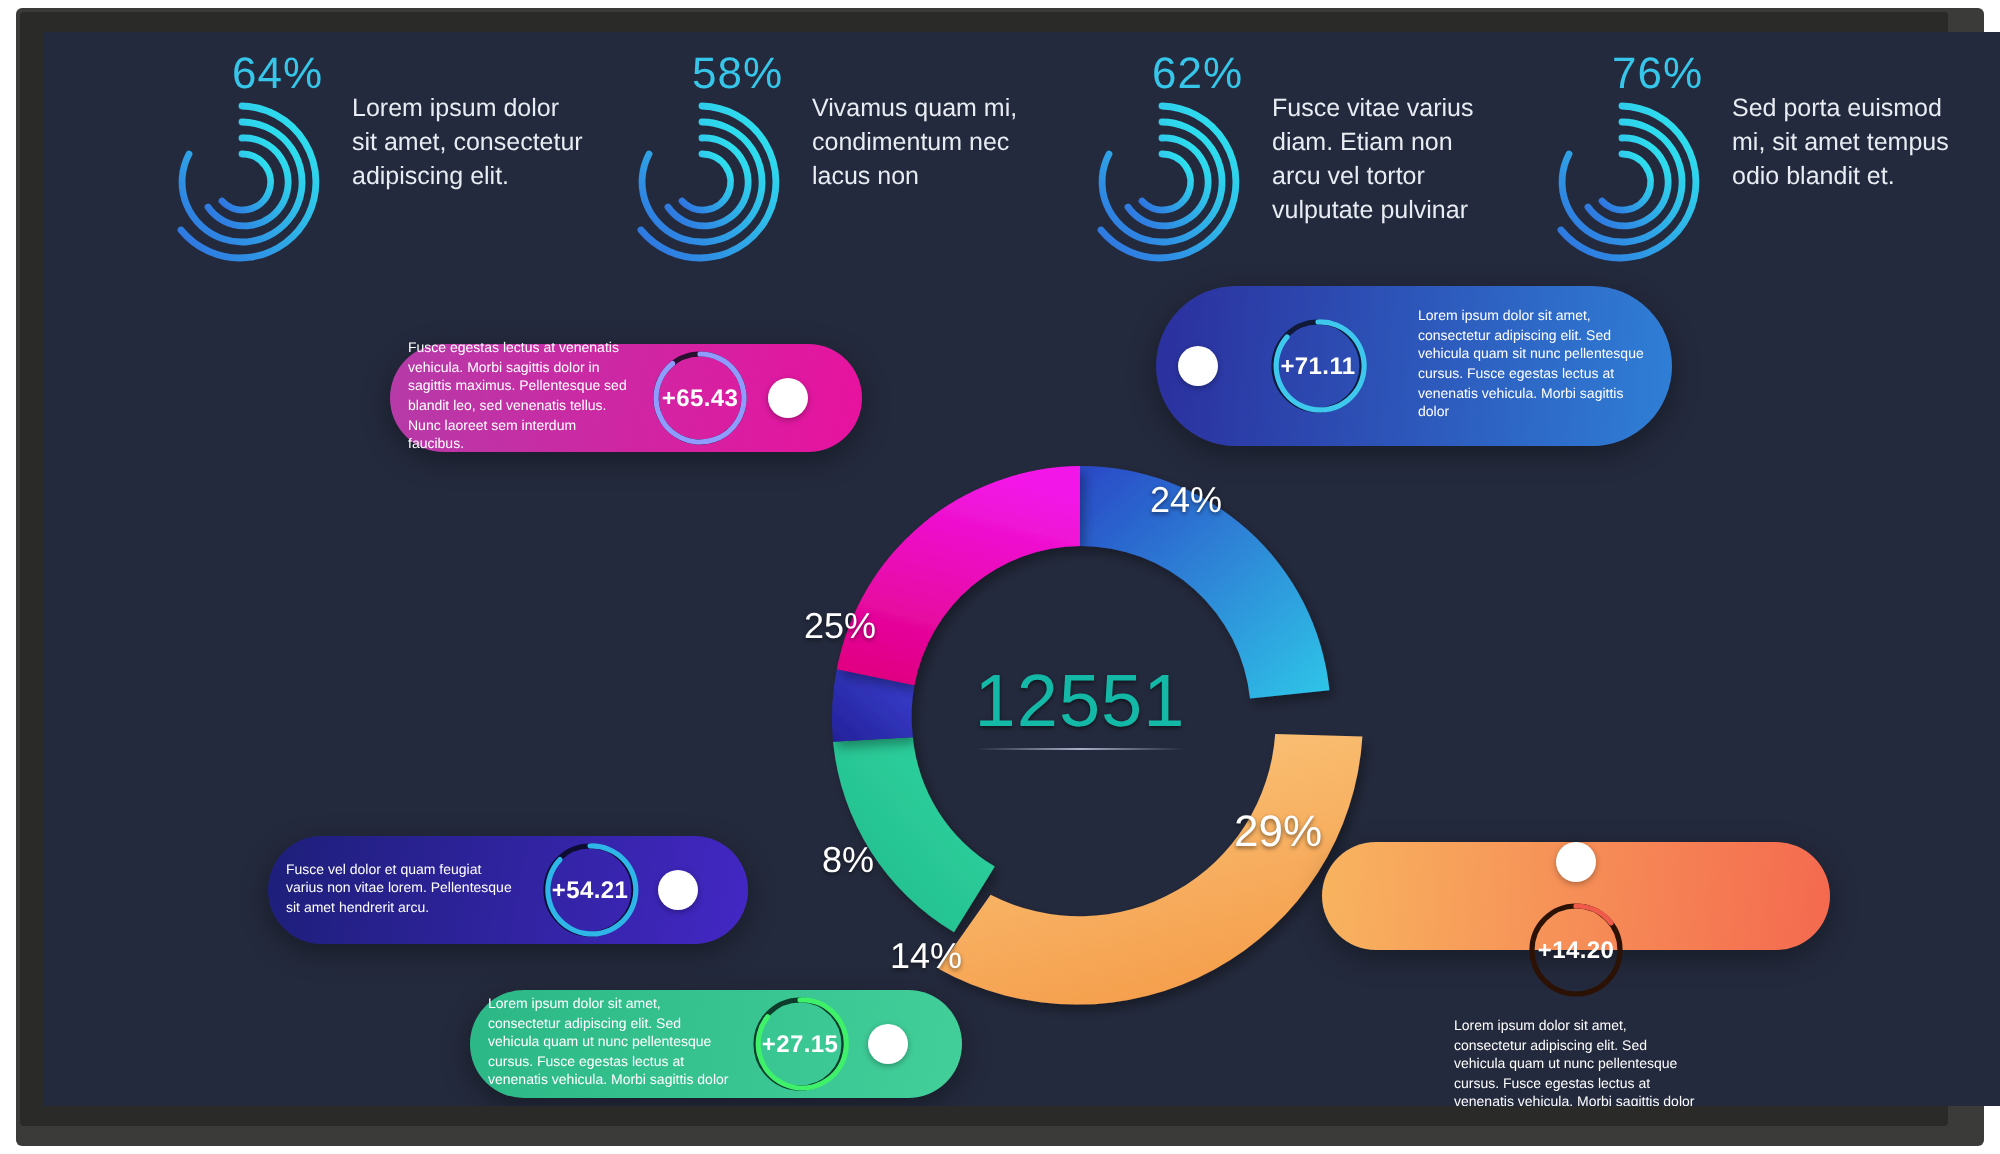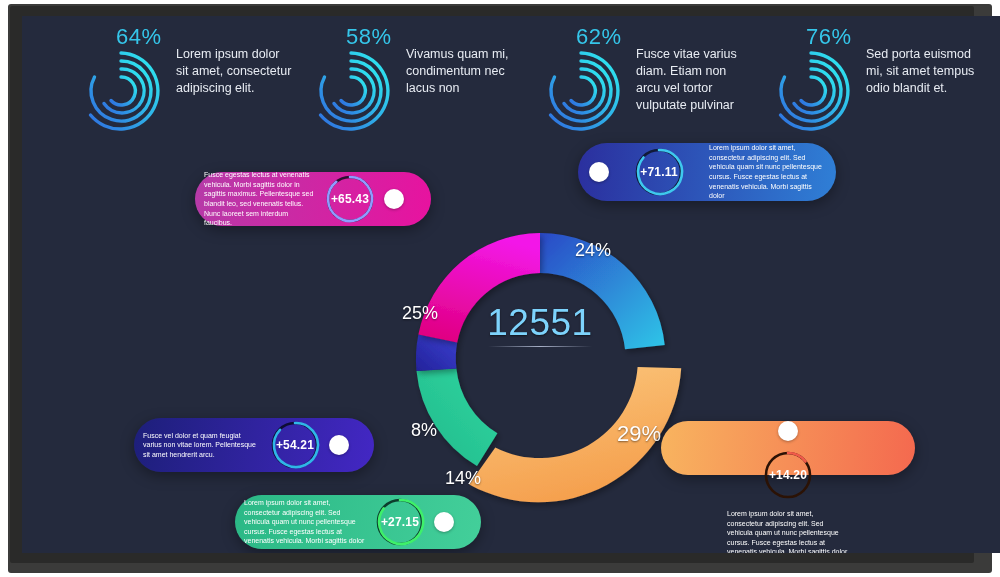--- a/index.html
+++ b/index.html
@@ -13,22 +13,22 @@
 
   
   .stat{position:absolute;top:8px;height:120px;}
   .stat .pct{position:absolute;left:58px;top:0px;font-size:22px;color:#35c6ea;letter-spacing:.5px;}
   .stat .spiral{position:absolute;left:22px;top:26px;width:82px;height:82px;}
   .stat .txt{position:absolute;left:118px;top:22px;width:118px;font-size:12.5px;line-height:17px;color:#e8ecf3;}
 
   
   #donut{position:absolute;left:348px;top:172px;width:340px;height:340px;}
   #donut-center{position:absolute;left:463px;top:287px;width:110px;height:110px;text-align:center;}
-  #donut-total{font-size:37px;color:#7dd3fc;line-height:40px;letter-spacing:.5px;
-        text-shadow:0 1px 2px rgba(0,0,0,.55);}
+  #donut-total{font-size:37px;color:#14b8a6;line-height:40px;letter-spacing:.5px;
+        text-shadow:0 1px 2px rgba(0,0,0,.55);margin-top:28px;}
   #donut-rule{width:104px;height:1px;margin:3px auto 2px auto;
         background:linear-gradient(90deg,rgba(255,255,255,0) 0%,rgba(210,220,245,.75) 50%,rgba(255,255,255,0) 100%);}
   #donut-pct{font-size:37px;color:#fdfdfe;line-height:40px;letter-spacing:.5px;
         text-shadow:0 1px 2px rgba(0,0,0,.55);}
   .slice-label{position:absolute;color:#ffffff;font-size:18px;text-shadow:0 1px 2px rgba(0,0,0,.5);}
   .slice-label.big{font-size:22px;}
 
   
   .pill{position:absolute;border-radius:40px;display:flex;align-items:center;
         box-shadow:0 4px 14px rgba(0,0,0,.35);}
@@ -166,21 +166,21 @@
         <path filter="url(#shadow)" fill="url(#gGreen)" d="M 107.0 278.1 A 125 125 0 0 1 46.5 182.9 L 86.4 180.6 A 85 85 0 0 0 127.4 245.3 Z"></path>
 
         <path filter="url(#shadow)" fill="url(#gNavy)" d="M 46.5 182.9 A 125 125 0 0 1 48.4 146.6 L 87.2 154.6 A 85 85 0 0 0 86.4 180.6 Z"></path>
 
         <path filter="url(#shadow)" fill="url(#gMagenta)" d="M 48.4 146.6 A 125 125 0 0 1 170 45 L 170 85 A 85 85 0 0 0 87.2 154.6 Z"></path>
 
         <path filter="url(#shadow)" fill="url(#gOrange)" d="M 311.2 180.3 A 143 143 0 0 1 99.2 296.4 L 125.3 259.4 A 98 98 0 0 0 267.6 179.0 Z"></path>
       </svg>
 
       <div class="slice-label" style="left:205px;top:52px;">24%</div>
-      <div class="slice-label big" style="left:247px;top:233px;">29%</div>
+      <div class="slice-label big" style="left:247px;top:215px;">29%</div>
       <div class="slice-label" style="left:75px;top:280px;text-align:right;">14%</div>
       <div class="slice-label" style="left:41px;top:232px;">8%</div>
       <div class="slice-label" style="left:32px;top:115px;">25%</div>
     </div>
 
     <div id="donut-center">
       <div id="donut-total">12551</div>
       <div id="donut-rule"></div>
     </div>
 
@@ -190,21 +190,21 @@
       <div class="badge">
         <svg viewBox="0 0 54 54" width="54" height="54">
           <circle cx="27" cy="27" r="22" fill="none" stroke="#2a1030" stroke-width="2.6"></circle>
           <path d="M 27 5 A 22 22 0 1 1 13.3 9.8" fill="none" stroke="#8f9bff" stroke-width="2.6" stroke-linecap="round"></path>
         </svg>
         <div class="bval">+65.43</div>
       </div>
       <div class="dot"></div>
     </div>
 
-    <div class="pill" style="left:556px;top:127px;width:236px;height:56px;padding:1px 11px;gap:23px;
+    <div class="pill" style="left:556px;top:127px;width:236px;height:56px;padding:12px 11px;gap:23px;
                 background:linear-gradient(95deg,#2b2f9e 0%,#2f7fd6 100%);justify-content:flex-end;">
       <div class="dot"></div>
       <div class="badge">
         <svg viewBox="0 0 54 54" width="54" height="54">
           <circle cx="27" cy="27" r="22" fill="none" stroke="#101a38" stroke-width="2.6"></circle>
           <path d="M 27 5 A 22 22 0 1 1 11.5 12.5" fill="none" stroke="#3ec8ee" stroke-width="2.6" stroke-linecap="round"></path>
         </svg>
         <div class="bval">+71.11</div>
       </div>
       <div class="ptxt" style="width:125px;">Lorem ipsum dolor sit amet, consectetur adipiscing elit. Sed vehicula quam sit nunc pellentesque cursus. Fusce egestas lectus at venenatis vehicula. Morbi sagittis dolor</div>

